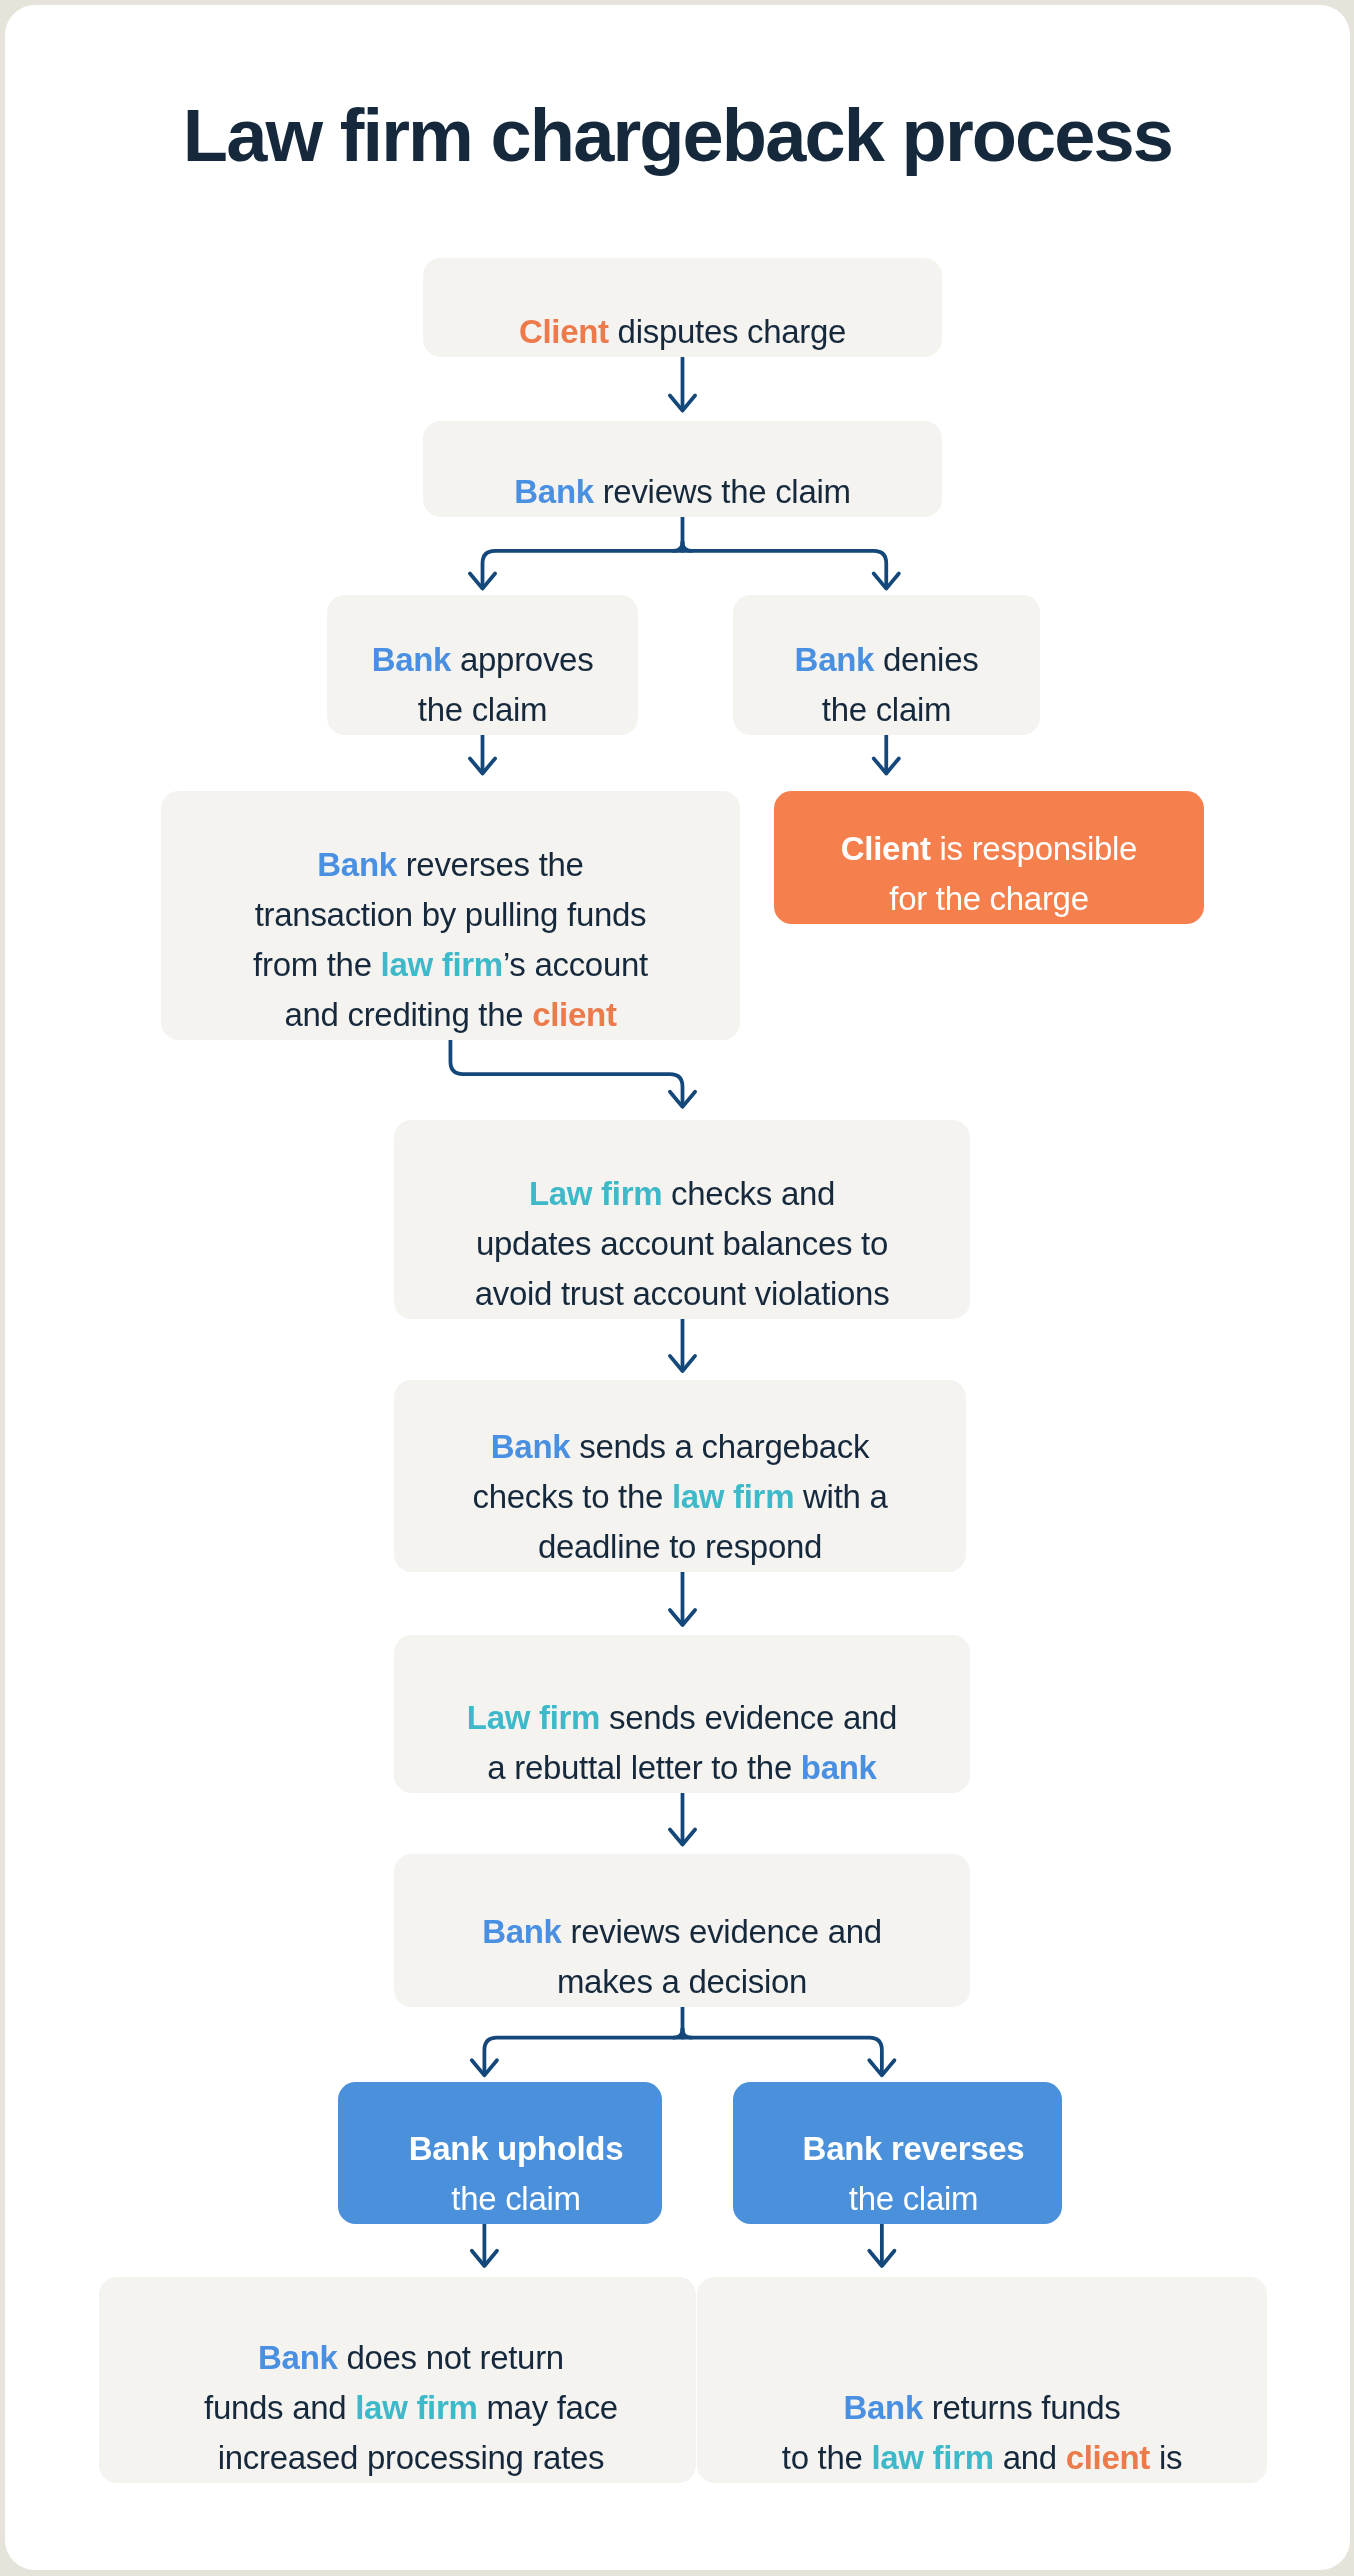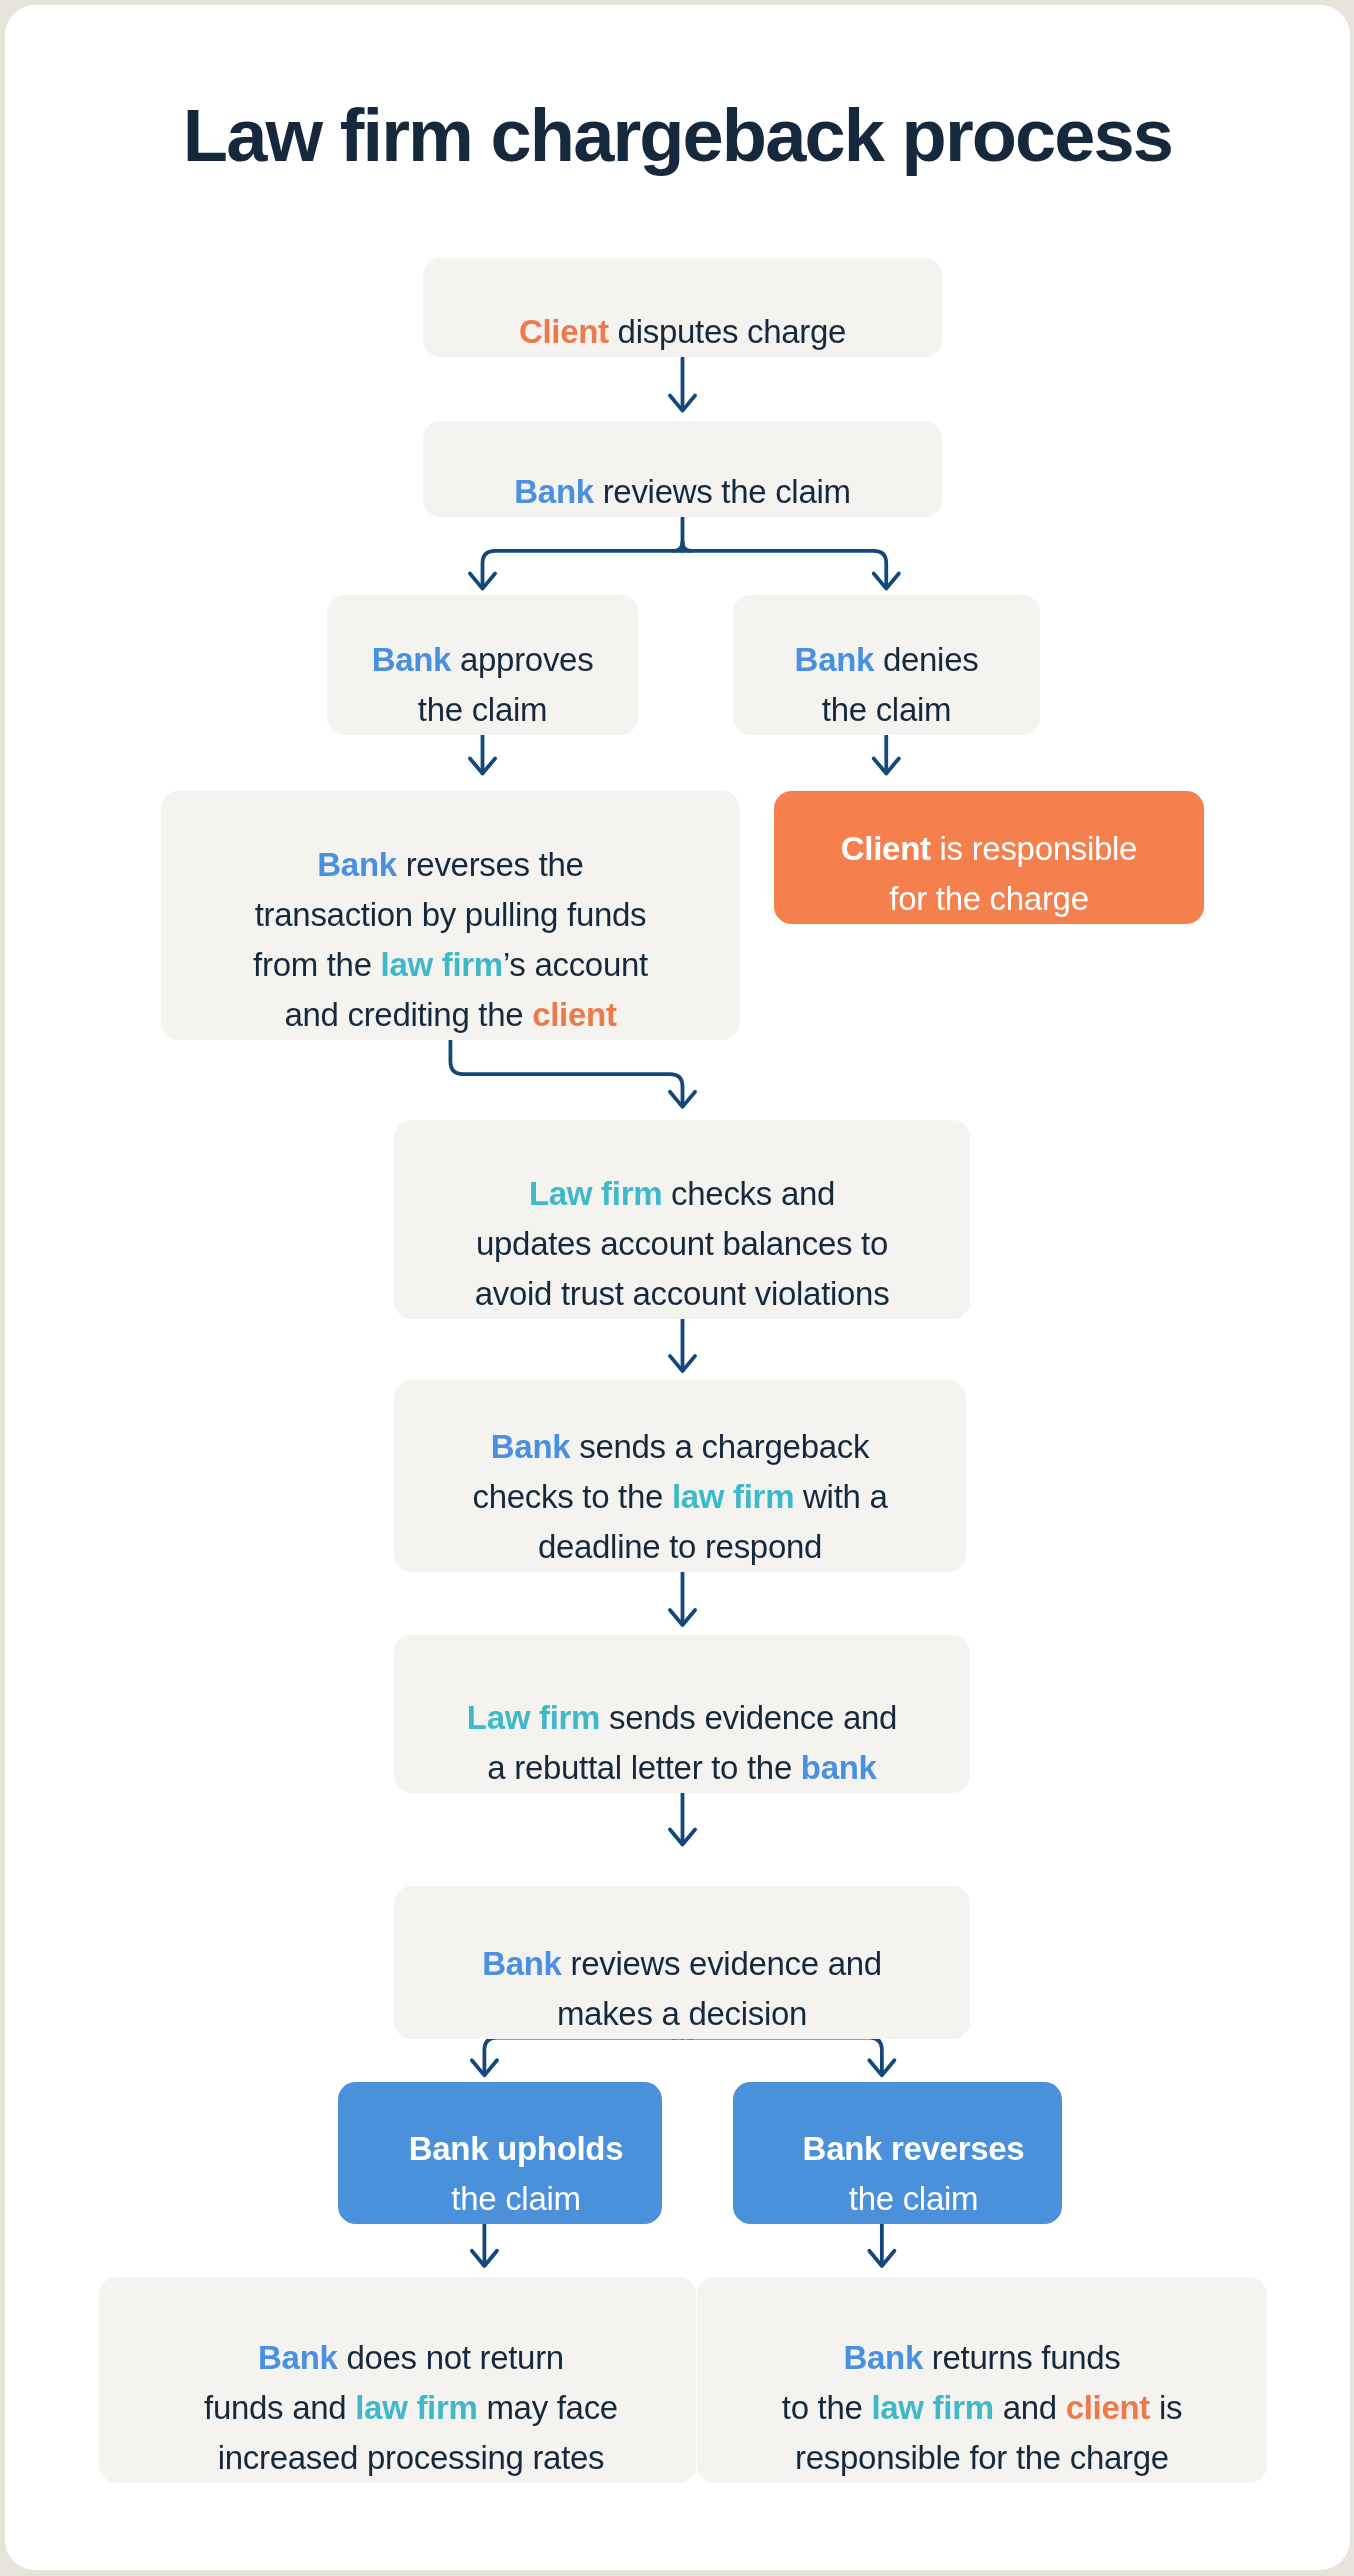--- a/index.html
+++ b/index.html
@@ -127,38 +127,37 @@
         </div>
         <div class="flow-node " style="left: 389px; top: 1375px; width: 572px; height: 192px;">
           <div class="line"><span class="seg-bank seg-b">Bank</span><span> sends a chargeback</span></div>
           <div class="line"><span>checks to the </span><span class="seg-lawfirm seg-b">law firm</span><span> with a</span></div>
           <div class="line"><span>deadline to respond</span></div>
         </div>
         <div class="flow-node " style="left: 389px; top: 1630px; width: 576px; height: 158px;">
           <div class="line"><span class="seg-lawfirm seg-b">Law firm</span><span> sends evidence and</span></div>
           <div class="line"><span>a rebuttal letter to the </span><span class="seg-bank seg-b">bank</span></div>
         </div>
-        <div class="flow-node " style="left: 389px; top: 1849px; width: 576px; height: 153px; margin-top: 32px;">
+        <div class="flow-node " style="left: 389px; top: 1849px; width: 576px; height: 153px;">
           <div class="line"><span class="seg-bank seg-b">Bank</span><span> reviews evidence and</span></div>
           <div class="line"><span>makes a decision</span></div>
         </div>
         <div class="flow-node blue" style="left: 333px; top: 2077px; width: 292px; height: 142px;">
           <div class="line"><span class="seg-b">Bank upholds</span></div>
           <div class="line"><span>the claim</span></div>
         </div>
         <div class="flow-node blue" style="left: 728px; top: 2077px; width: 297px; height: 142px;">
           <div class="line"><span class="seg-b">Bank reverses</span></div>
           <div class="line"><span>the claim</span></div>
         </div>
         <div class="flow-node " style="left: 94px; top: 2272px; width: 570px; height: 206px; padding-left: 27px;">
           <div class="line"><span class="seg-bank seg-b">Bank</span><span> does not return</span></div>
           <div class="line"><span>funds and </span><span class="seg-lawfirm seg-b">law firm</span><span> may face</span></div>
           <div class="line"><span>increased processing rates</span></div>
         </div>
         <div class="flow-node " style="left: 692px; top: 2272px; width: 570px; height: 206px;">
           <div class="line"><span class="seg-bank seg-b">Bank</span><span> returns funds</span></div>
           <div class="line"><span>to the </span><span class="seg-lawfirm seg-b">law firm</span><span> and </span><span class="seg-client seg-b">client</span><span> is</span></div>
-          <div class="line"><span>responsible for the charge</span></div>
         </div>
       </div>
   </div>
 </div>
 
 
 </body></html>

